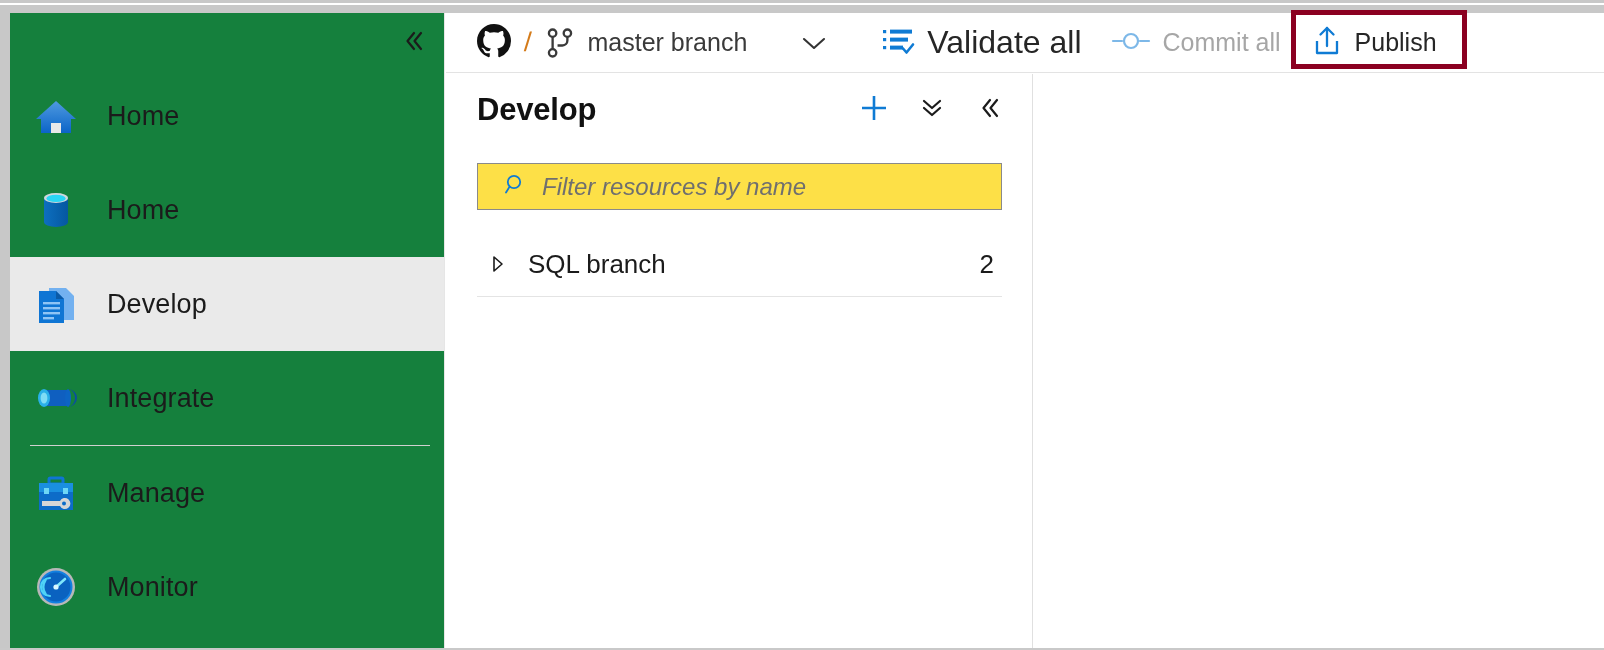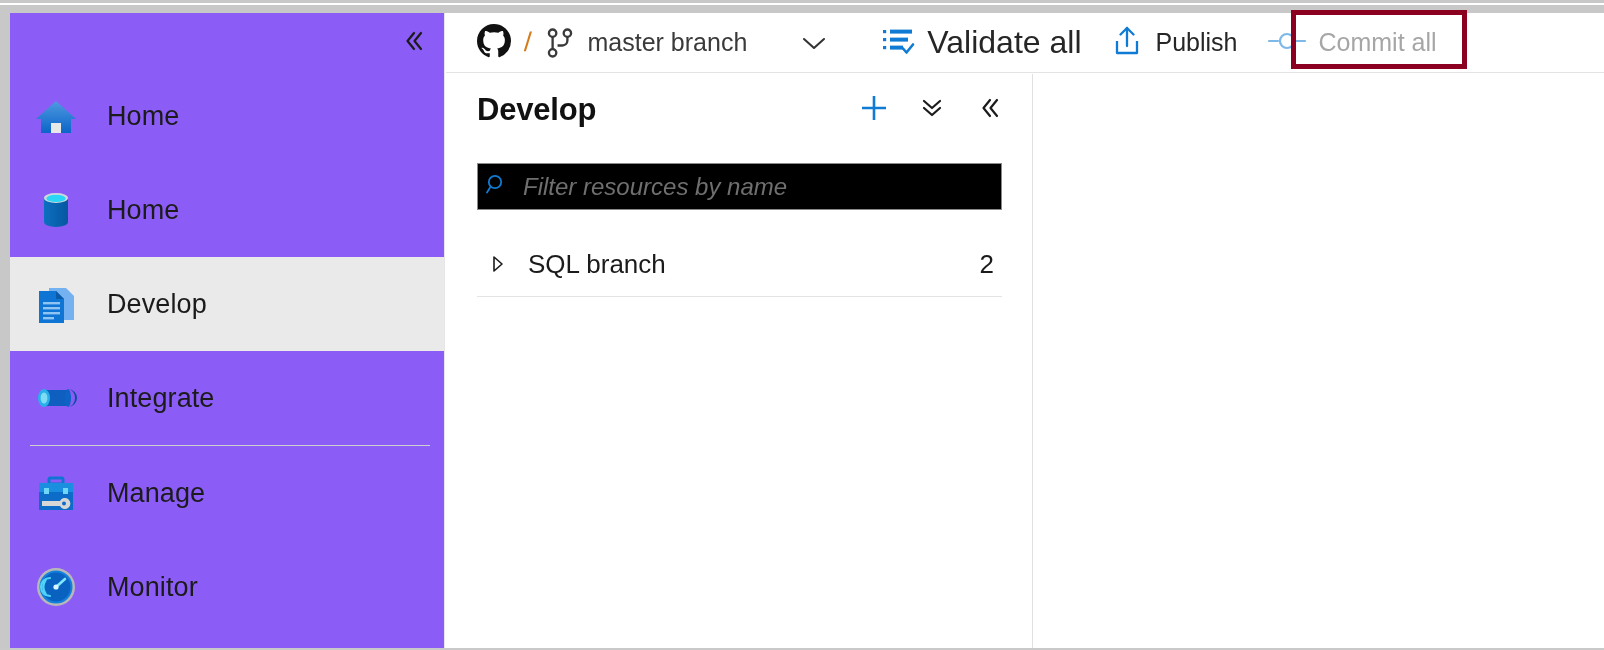--- a/index.html
+++ b/index.html
@@ -20,21 +20,21 @@
   .frame-top-2 { position:absolute; left:0; top:3px; width:1604px; height:2px; background:#ffffff; }
   .frame-top-3 { position:absolute; left:0; top:5px; width:1604px; height:8px; background:#c8c8c8; }
   .frame-left  { position:absolute; left:0; top:13px; width:10px; height:637px; background:#c8c8c8; }
   .frame-bottom{ position:absolute; left:0; bottom:0; width:1604px; height:2px; background:#c9c9c9; }
   .frame-right { position:absolute; right:0; top:13px; width:0px; height:637px; background:#c8c8c8; }
 
   
   #sidebar {
     position: absolute; left: 10px; top: 13px;
     width: 435px; height: 635px;
-    background: #8b5cf6;
+    background: #15803d;
     border-right: 1px solid #e6e6e6;
   }
   #sidebar-collapse {
     position: absolute; right: 8px; top: 10px;
     width: 44px; height: 40px;
     display: flex; align-items: center; justify-content: center;
     cursor: pointer;
   }
   .nav-list { position: absolute; left: 0; top: 56px; width: 100%; }
   .nav-item {
@@ -120,23 +120,23 @@
   #panel-actions {
     position: absolute; right: 26px; top: 0;
     height: 72px; display: flex; align-items: center; gap: 26px;
   }
   .pa-btn { width: 32px; height: 32px; display:flex; align-items:center; justify-content:center; cursor:pointer; }
 
   #filter-box {
     position: absolute; left: 31px; top: 89px;
     width: 525px; height: 47px;
     border: 1px solid #8a8a8a;
-    background: #000000;
-    display: flex; align-items: center;
-    padding-left: 6px;
+    background: #fde047;
+    display: flex; align-items: center;
+    padding-left: 25px;
     cursor: text;
   }
   #filter-placeholder {
     margin-left: 13px;
     font-size: 24px; font-style: italic; color: #6f6f6f;
   }
 
   .tree { position: absolute; left: 31px; top: 158px; width: 525px; }
   .tree-row {
     position: relative;
@@ -330,40 +330,40 @@
           <rect x="2" y="21" width="3.2" height="3.2" fill="#0f7bd4"></rect>
           <rect x="9" y="4.6" width="22" height="4" fill="#0f7bd4"></rect>
           <rect x="9" y="12.6" width="18" height="4" fill="#0f7bd4"></rect>
           <rect x="9" y="20.6" width="13" height="4" fill="#0f7bd4"></rect>
           <path d="M22 23.5 L25.5 27.5 L32 19.5" fill="none" stroke="#0f7bd4" stroke-width="2.6" stroke-linecap="round" stroke-linejoin="round"></path>
         </svg>
       </span>
       <span class="tb-text">Validate all</span>
     </div>
 
+    <div class="tb-item tb-commit">
+      <span>
+        <svg width="40" height="26" viewBox="0 0 40 26">
+          <path d="M2 13 h9" stroke="#7db8e8" stroke-width="2.2" fill="none" stroke-linecap="round"></path>
+          <path d="M29 13 h9" stroke="#7db8e8" stroke-width="2.2" fill="none" stroke-linecap="round"></path>
+          <circle cx="20" cy="13" r="7" fill="none" stroke="#7db8e8" stroke-width="2.2"></circle>
+        </svg>
+      </span>
+      <span class="tb-text">Commit all</span>
+    </div>
+
     <div class="tb-item tb-publish">
       <span>
         <svg width="32" height="34" viewBox="0 0 32 34">
           <path d="M16 4 L16 22" fill="none" stroke="#0f7bd4" stroke-width="2.3" stroke-linecap="round"></path>
           <path d="M9.5 10.5 L16 4 L22.5 10.5" fill="none" stroke="#0f7bd4" stroke-width="2.3" stroke-linecap="round" stroke-linejoin="round"></path>
           <path d="M6 17 L6 29 L26 29 L26 17" fill="none" stroke="#0f7bd4" stroke-width="2.3" stroke-linejoin="round"></path>
         </svg>
       </span>
       <span class="tb-text">Publish</span>
-    </div>
-
-    <div class="tb-item tb-commit">
-      <span>
-        <svg width="40" height="26" viewBox="0 0 40 26">
-          <path d="M2 13 h9" stroke="#7db8e8" stroke-width="2.2" fill="none" stroke-linecap="round"></path>
-          <path d="M29 13 h9" stroke="#7db8e8" stroke-width="2.2" fill="none" stroke-linecap="round"></path>
-          <circle cx="20" cy="13" r="7" fill="none" stroke="#7db8e8" stroke-width="2.2"></circle>
-        </svg>
-      </span>
-      <span class="tb-text">Commit all</span>
     </div>
 
     <div id="publish-highlight"></div>
   </div>
 
   <div id="develop-panel">
 
     <div id="panel-header">
       <span id="panel-title">Develop</span>
 

